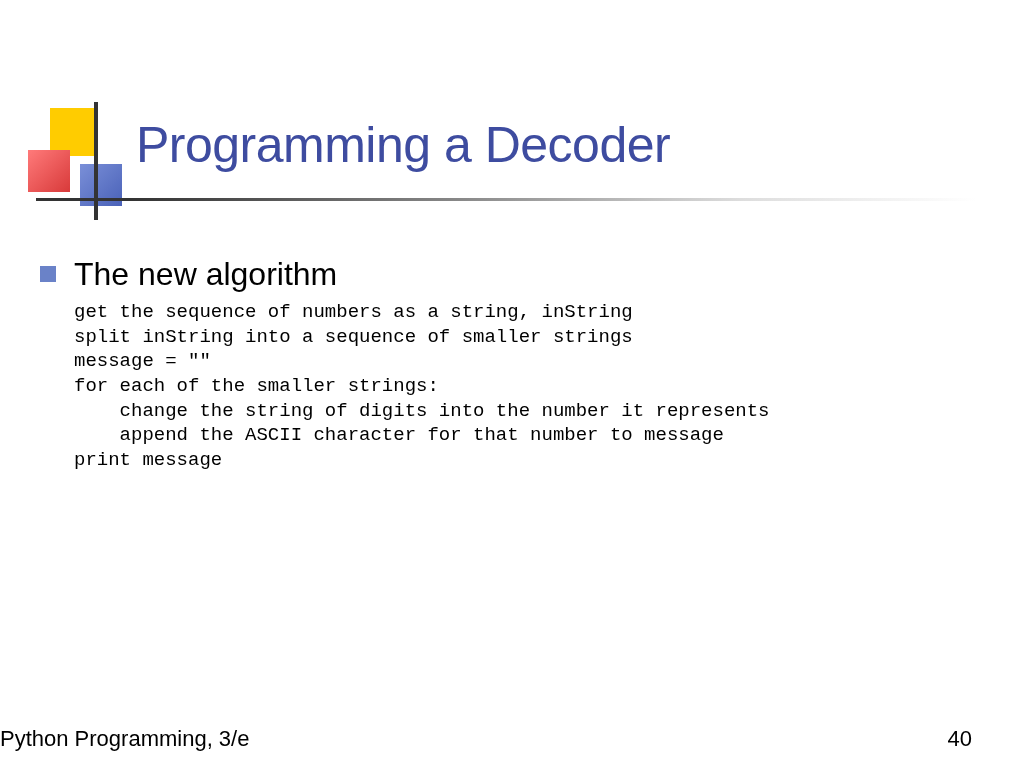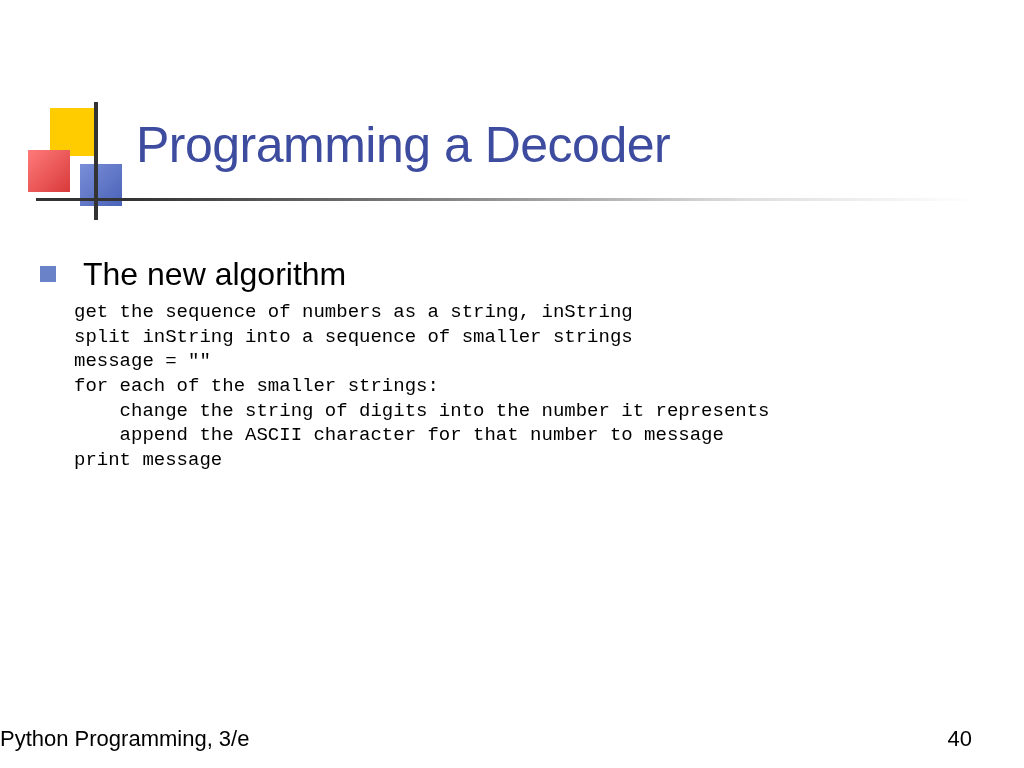--- a/index.html
+++ b/index.html
@@ -6,21 +6,21 @@
   html, body { width: 1024px; height: 768px; background: #ffffff; font-family: Verdana, Geneva, sans-serif; overflow: hidden; }
   .slide { position: relative; width: 1024px; height: 768px; }
   .logo { position: absolute; top: 108px; left: 28px; width: 110px; height: 110px; }
   .logo .sq-yellow { position: absolute; top: 0; left: 22px; width: 48px; height: 48px; background: #ffcc00; }
   .logo .sq-red { position: absolute; top: 42px; left: 0; width: 42px; height: 42px; background: linear-gradient(135deg, #ff7a7a, #d83a3a); }
   .logo .sq-blue { position: absolute; top: 56px; left: 52px; width: 42px; height: 42px; background: linear-gradient(135deg, #7a8fd8, #4a62b8); }
   .logo .vline { position: absolute; top: -6px; left: 66px; width: 4px; height: 118px; background: #333; }
   .logo .hline { position: absolute; top: 90px; left: 8px; width: 940px; height: 3px; background: linear-gradient(90deg, #333 0%, #333 10%, #888 45%, #ddd 75%, #fff 100%); }
   .title { position: absolute; top: 116px; left: 136px; font-size: 50px; font-weight: 400; color: #3e4ca0; letter-spacing: -0.5px; }
   .content { position: absolute; top: 254px; left: 40px; width: 960px; }
-  .bullet-item { display: flex; align-items: flex-start; margin-bottom: 6px; gap: 9px; }
+  .bullet-item { display: flex; align-items: flex-start; margin-bottom: 6px; }
   .bullet-square { width: 16px; height: 16px; background: #6a82c8; margin-top: 12px; margin-right: 18px; flex-shrink: 0; }
   .bullet-text { font-size: 32px; color: #000; line-height: 1.25; }
   .code-block { font-family: "Courier New", Courier, monospace; font-size: 19px; color: #000; line-height: 1.3; white-space: pre; margin-left: 34px; margin-bottom: 30px; }
   .footer { position: absolute; bottom: 42px; left: 0; width: 1024px; display: flex; font-size: 22px; color: #000; }
   .footer-center { position: absolute; left: 0; width: 1024px; text-align: left; }
   .footer-right { position: absolute; right: 52px; }
 </style>
 </head>
 <body>
 

